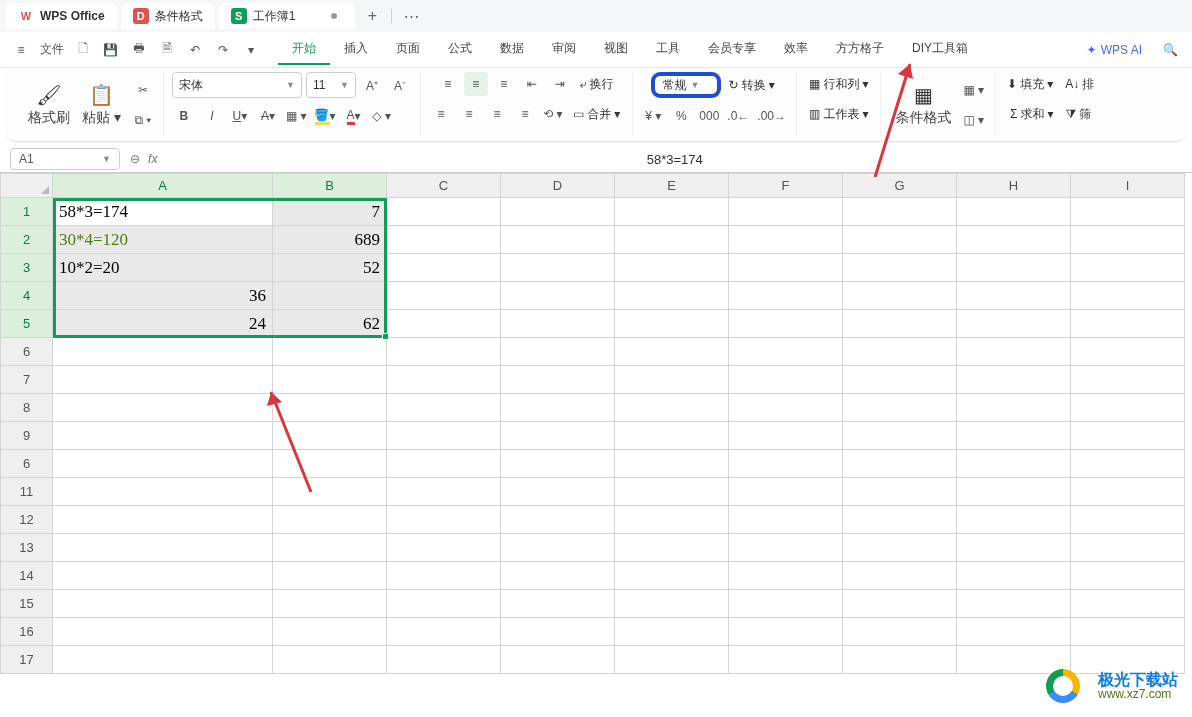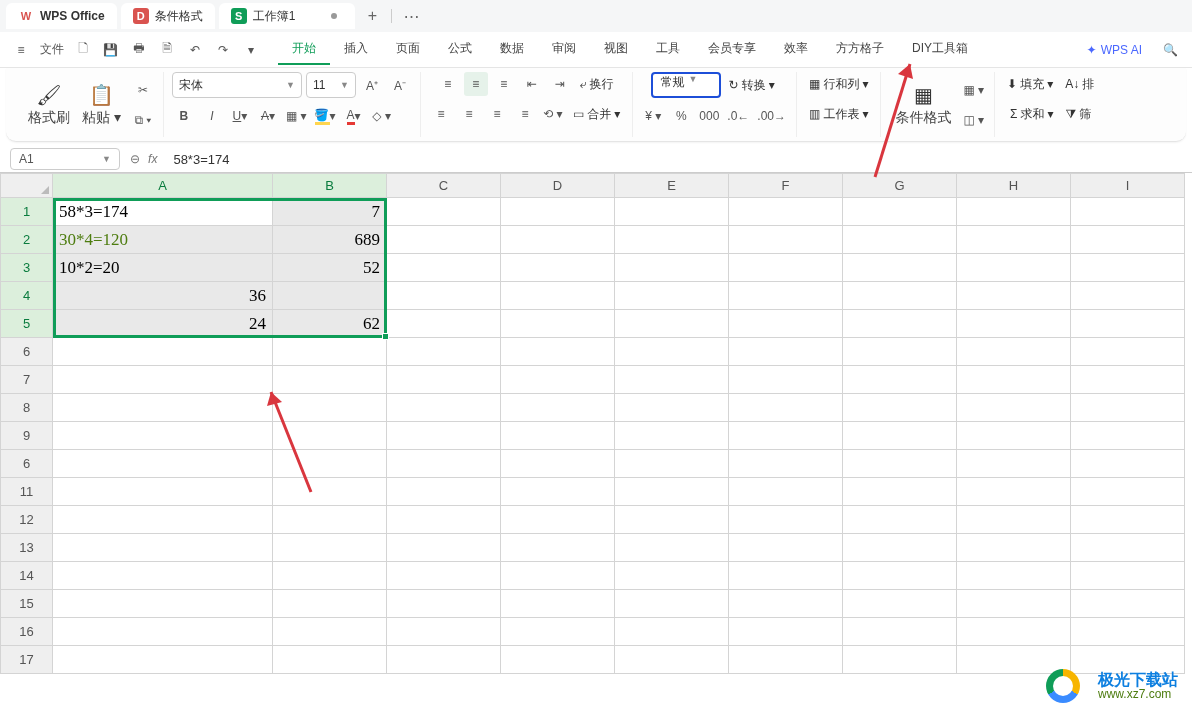--- a/index.html
+++ b/index.html
@@ -32,25 +32,25 @@
 .ribbon { display: flex; align-items: stretch; height: 74px; background: #fdfdfd; border-bottom: 1px solid #e5e5e5; padding: 4px 8px; border-radius: 0 0 10px 10px; margin: 0 6px 4px 6px; box-shadow: 0 1px 2px rgba(0,0,0,0.05); }
 .rgroup { display: flex; align-items: center; padding: 0 8px; }
 .rgroup + .rgroup { border-left: 1px solid #eee; }
 .rcol { display: flex; flex-direction: column; align-items: center; gap: 2px; padding: 2px 6px; cursor: pointer; }
 .rcol .lbl { font-size: 14px; color: #444; }
 .rrow { display: flex; gap: 4px; align-items: center; }
 .rbtn { min-width: 24px; height: 24px; display: flex; align-items: center; justify-content: center; color: #555; cursor: pointer; border-radius: 3px; font-size: 12px; padding: 0 2px; }
 .font-sel { width: 130px; height: 26px; border: 1px solid #ccc; border-radius: 4px; padding: 0 6px; display: flex; align-items: center; justify-content: space-between; background: #fff; text-align: center; }
 .size-sel { width: 50px; height: 26px; border: 1px solid #ccc; border-radius: 4px; padding: 0 6px; display: flex; align-items: center; justify-content: space-between; background: #fff; }
 .chev { font-size: 9px; color: #888; }
-.sel-box { height: 26px; border: 2px solid #1d4ed8; border-radius: 4px; padding: 0 8px; display: flex; align-items: flex-start; gap: 4px; background: #fff; }
+.sel-box { height: 26px; border: 4px solid #1d4ed8; border-radius: 9px; padding: 0 8px; display: flex; align-items: center; gap: 4px; background: #fff; }
 .rtxt { display: flex; align-items: center; gap: 3px; padding: 0 4px; height: 24px; cursor: pointer; }
 
 
-.fbar-row { display: flex; align-items: center; height: 26px; padding: 2px 10px; gap: 10px; }
+.fbar-row { display: flex; align-items: center; height: 26px; padding: 2px 10px; gap: 10px; text-align: center; }
 .namebox { width: 110px; height: 22px; border: 1px solid #ccc; border-radius: 4px; display: flex; align-items: center; justify-content: space-between; padding: 0 8px; background: #fff; color: #555; }
 .fbar-icons { display: flex; gap: 8px; color: #777; }
 .fbar { flex: 1; padding: 0 6px; color: #333; font-size: 13px; }
 
 
 .sheet { position: relative; border-top: 1px solid #ccc; }
 .grid { border-collapse: collapse; table-layout: fixed; }
 .grid th, .grid td { border: 1px solid #d4d4d4; }
 .corner { width: 52px; height: 24px; background: #efefef; border: 1px solid #ccc; position: relative; }
 .corner::after { content:""; position:absolute; right:3px; bottom:3px; width:0; height:0; border-left:8px solid transparent; border-bottom:8px solid #bbb; }

